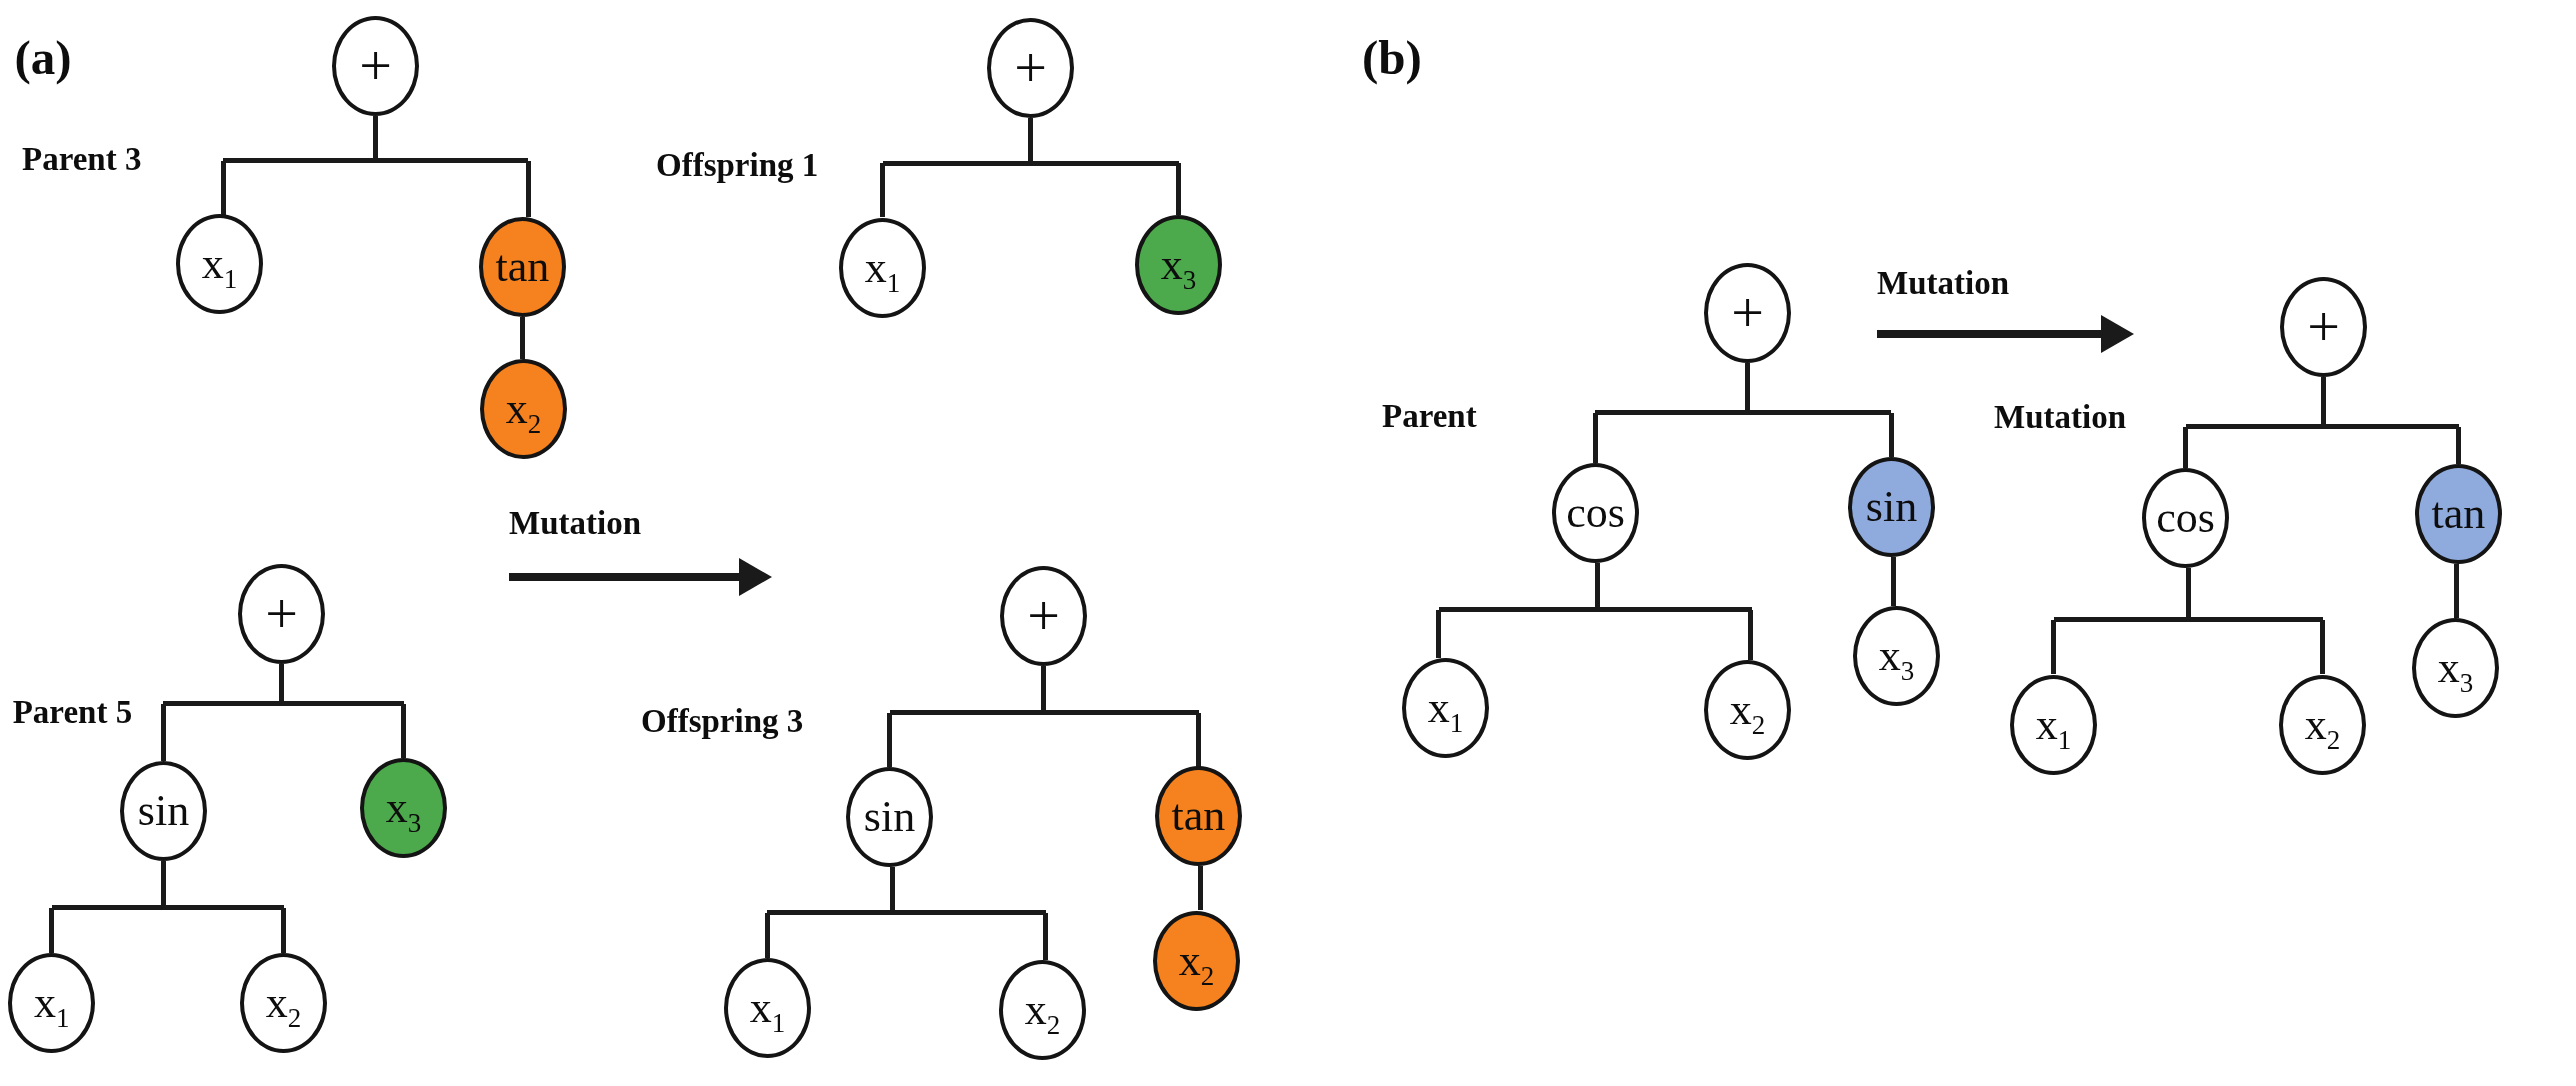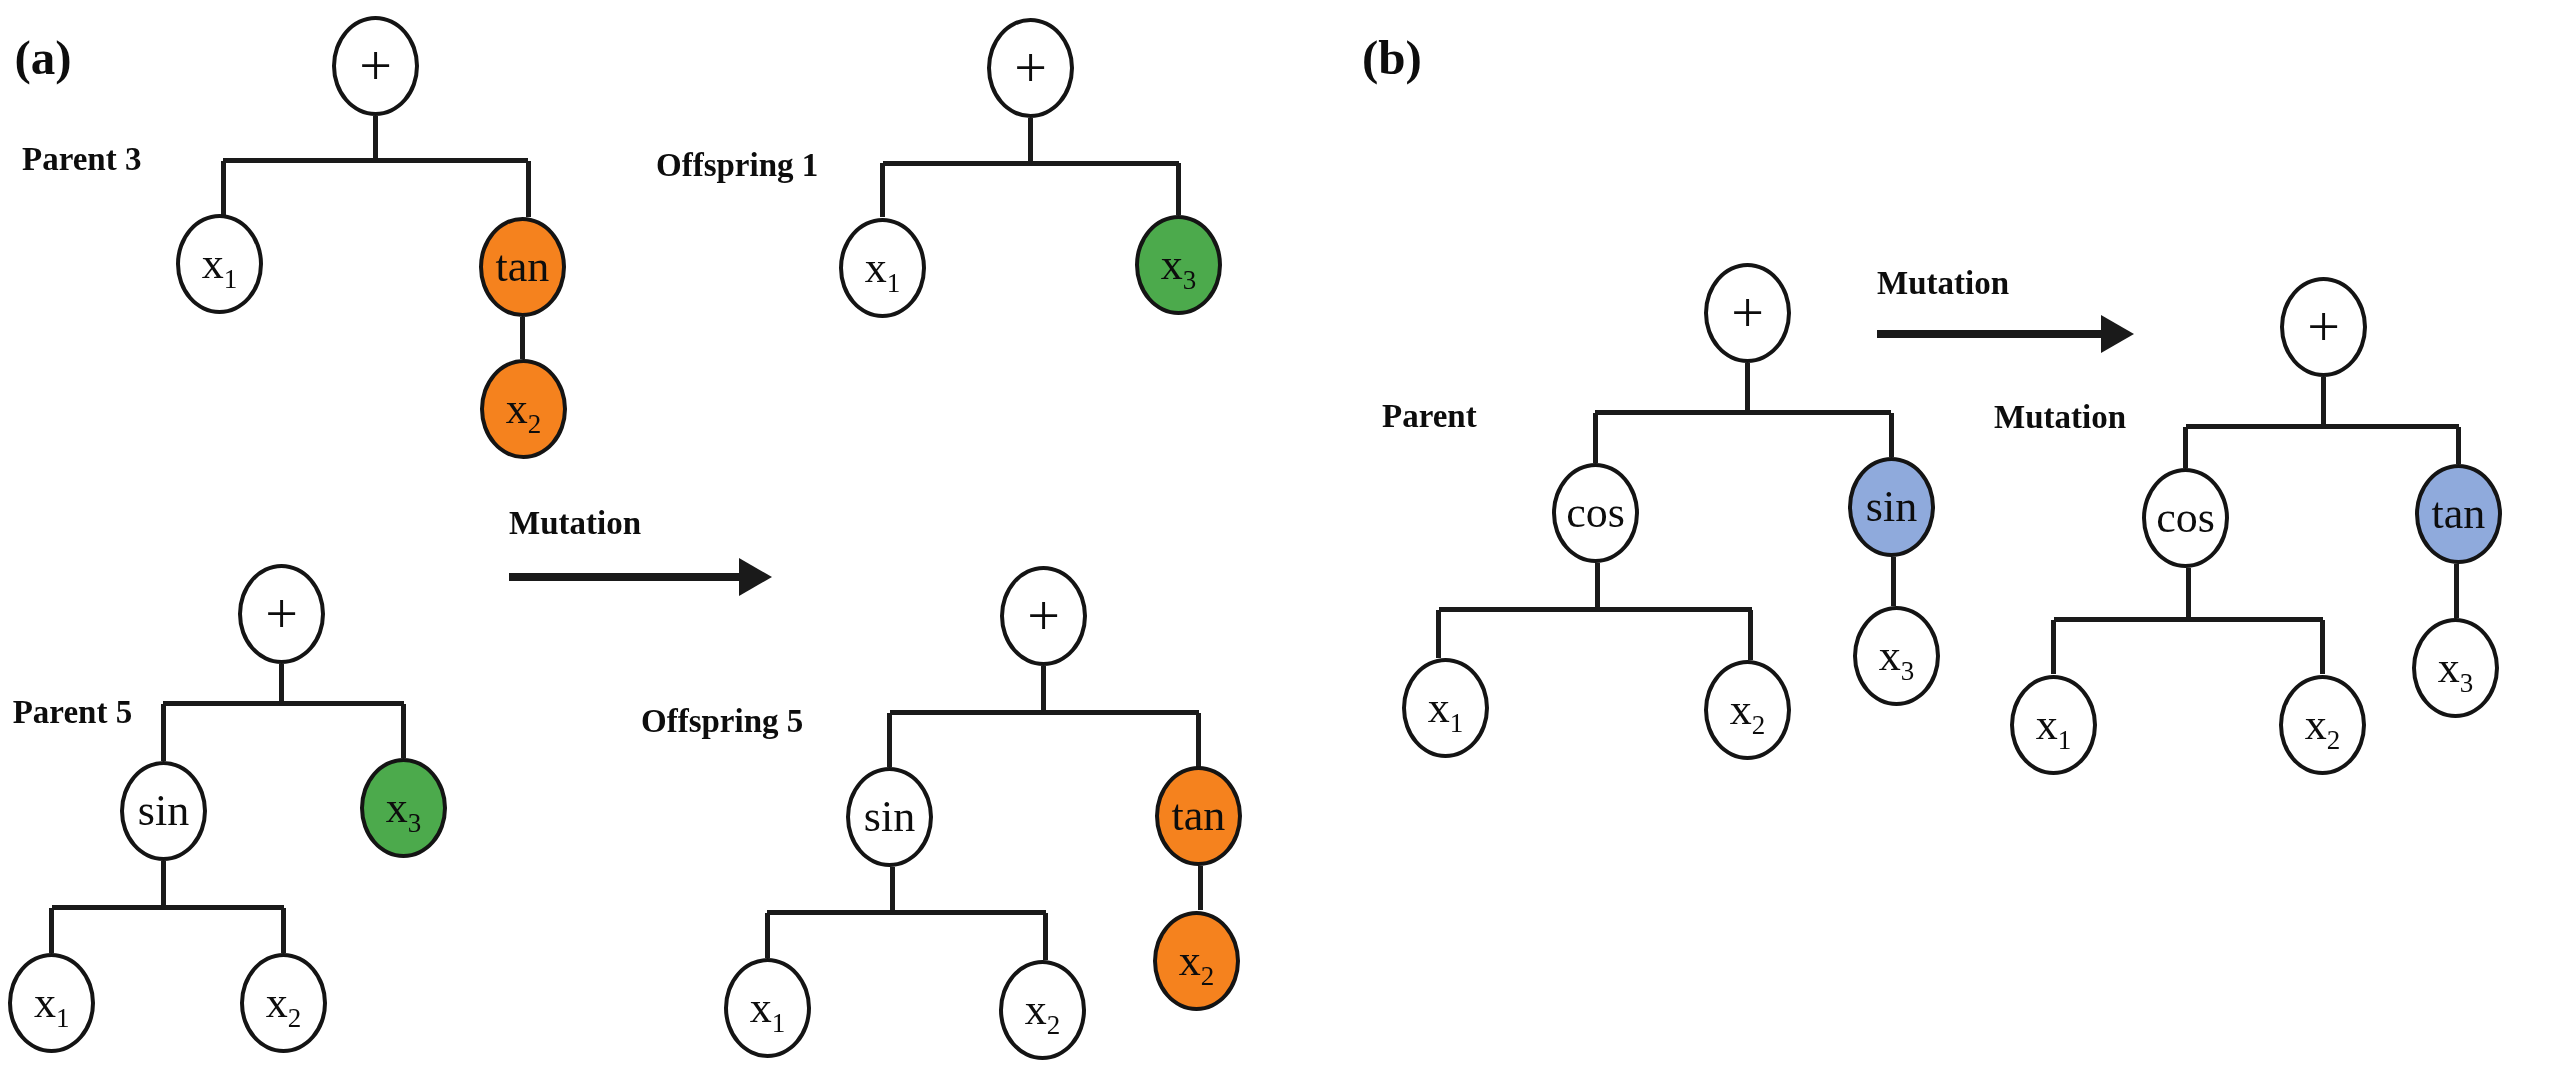--- a/index.html
+++ b/index.html
@@ -138,21 +138,21 @@
         <span class="nt">x</span>
         <span class="ns">1</span>
       </div>
     <div class="node" style="left:240px;top:953px">
         <span class="nt">x</span>
         <span class="ns">2</span>
       </div>
   </div>
 
   <div>
-    <div class="role-label" style="left:641px;top:705px">Offspring 5</div>
+    <div class="role-label" style="left:641px;top:705px">Offspring 3</div>
     <i class="vl" style="left:1041px;top:666px;height:47px"></i>
     <i class="hl" style="left:890px;top:710px;width:309px"></i>
     <i class="vl" style="left:887px;top:713px;height:54px"></i>
     <i class="vl" style="left:1196px;top:713px;height:54px"></i>
     <i class="vl" style="left:890px;top:867px;height:45px"></i>
     <i class="hl" style="left:767px;top:910px;width:279px"></i>
     <i class="vl" style="left:765px;top:913px;height:45px"></i>
     <i class="vl" style="left:1043px;top:913px;height:47px"></i>
     <i class="vl" style="left:1198px;top:866px;height:44px"></i>
     <div class="node plus" style="left:1000px;top:566px">

